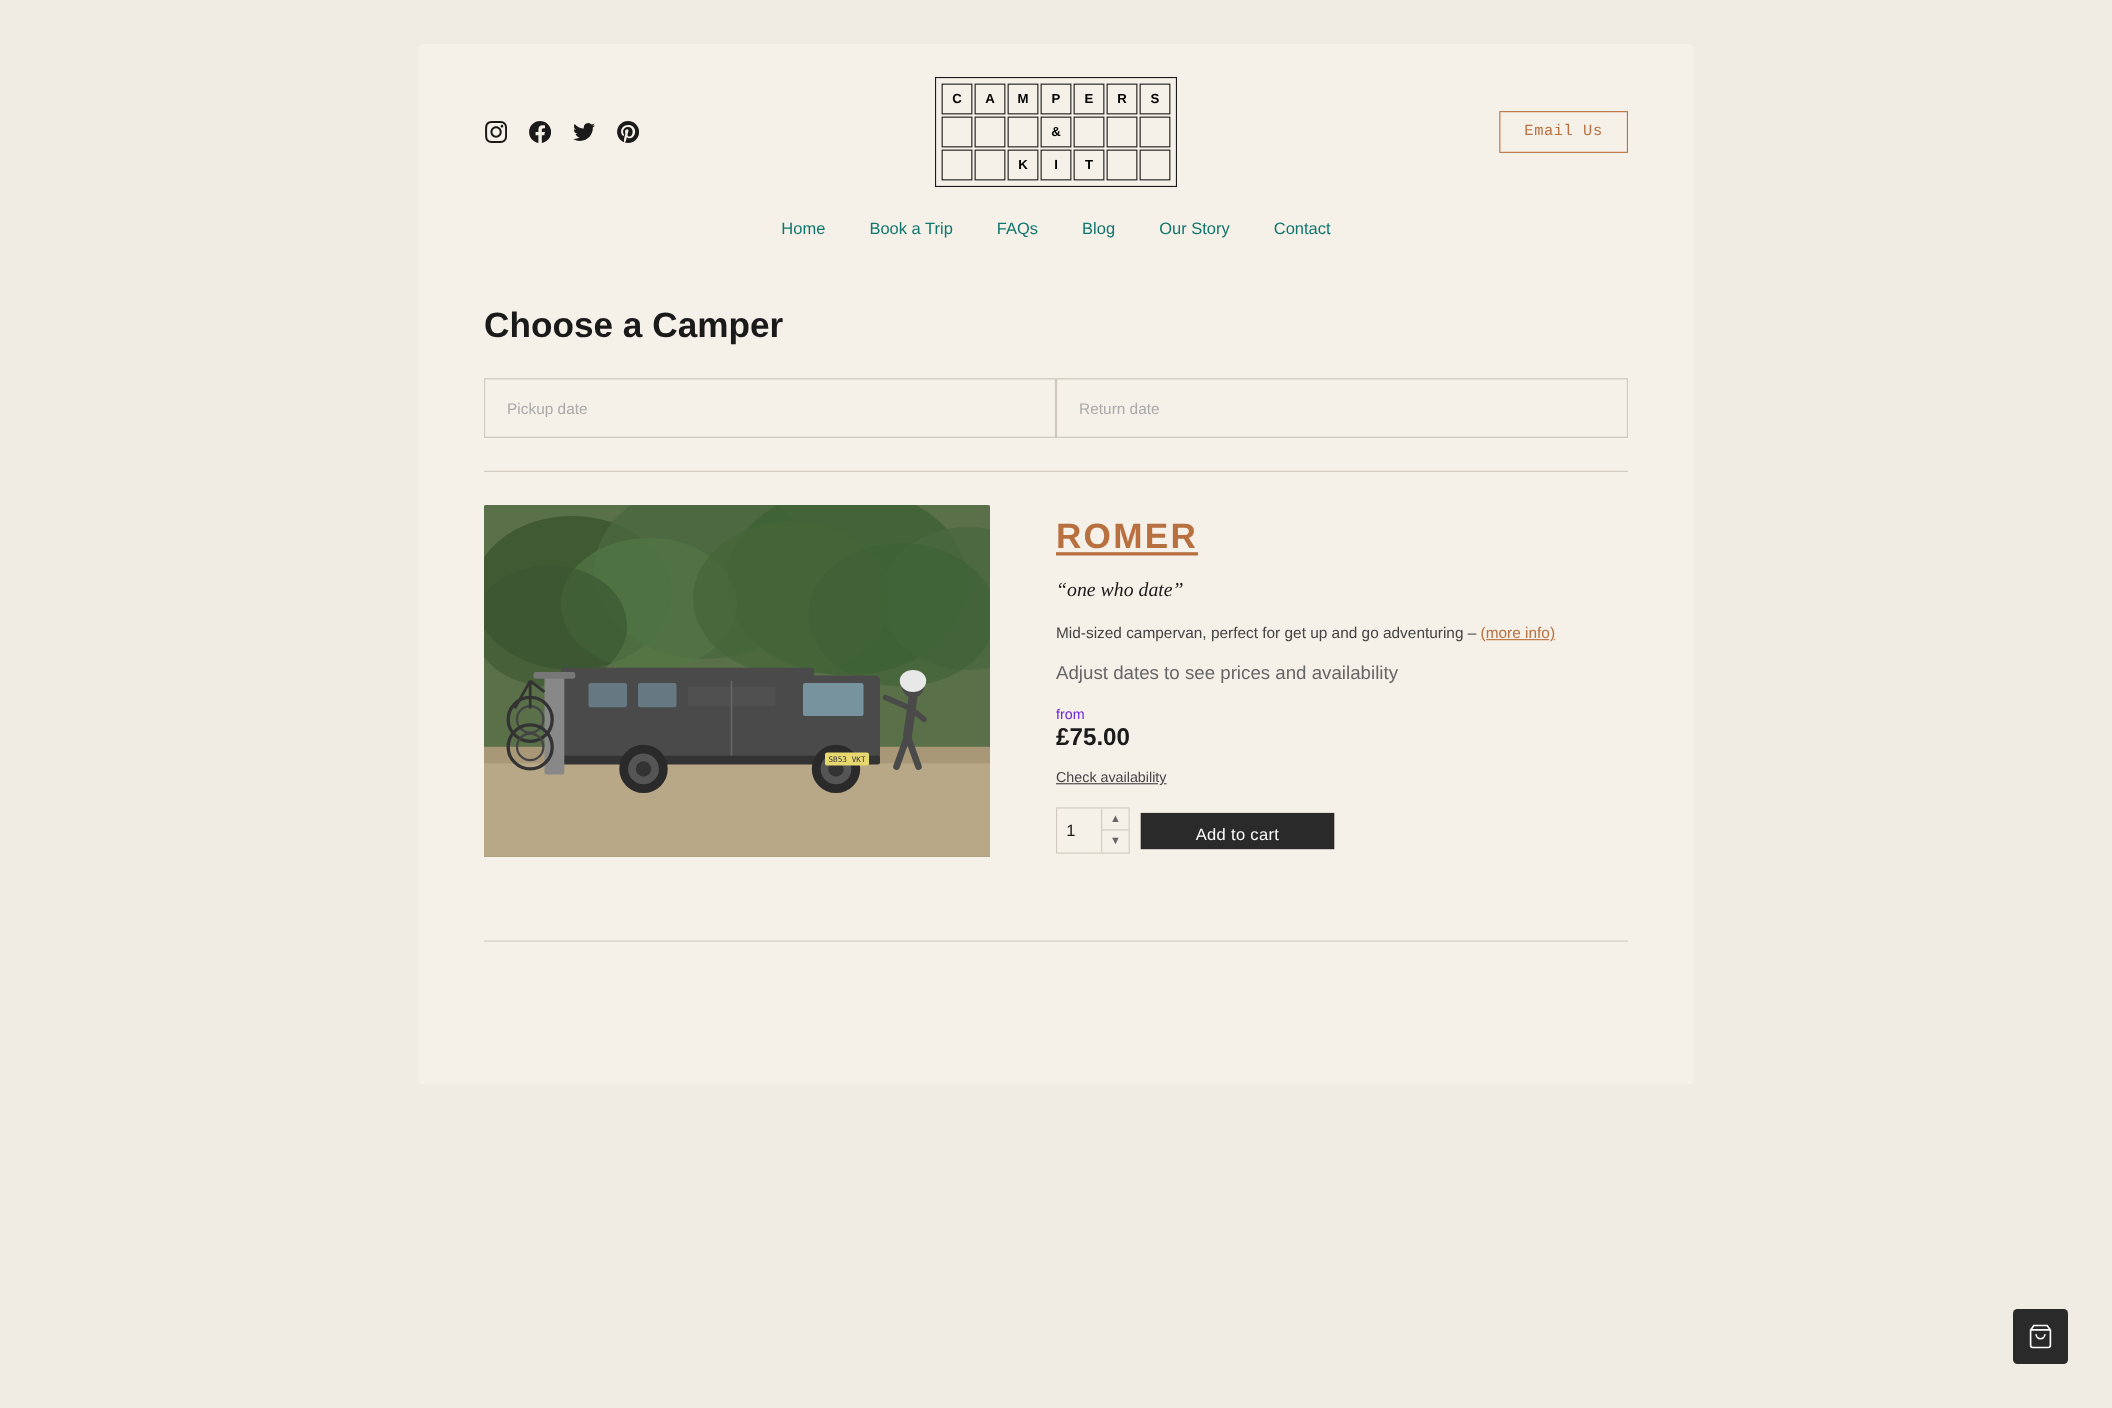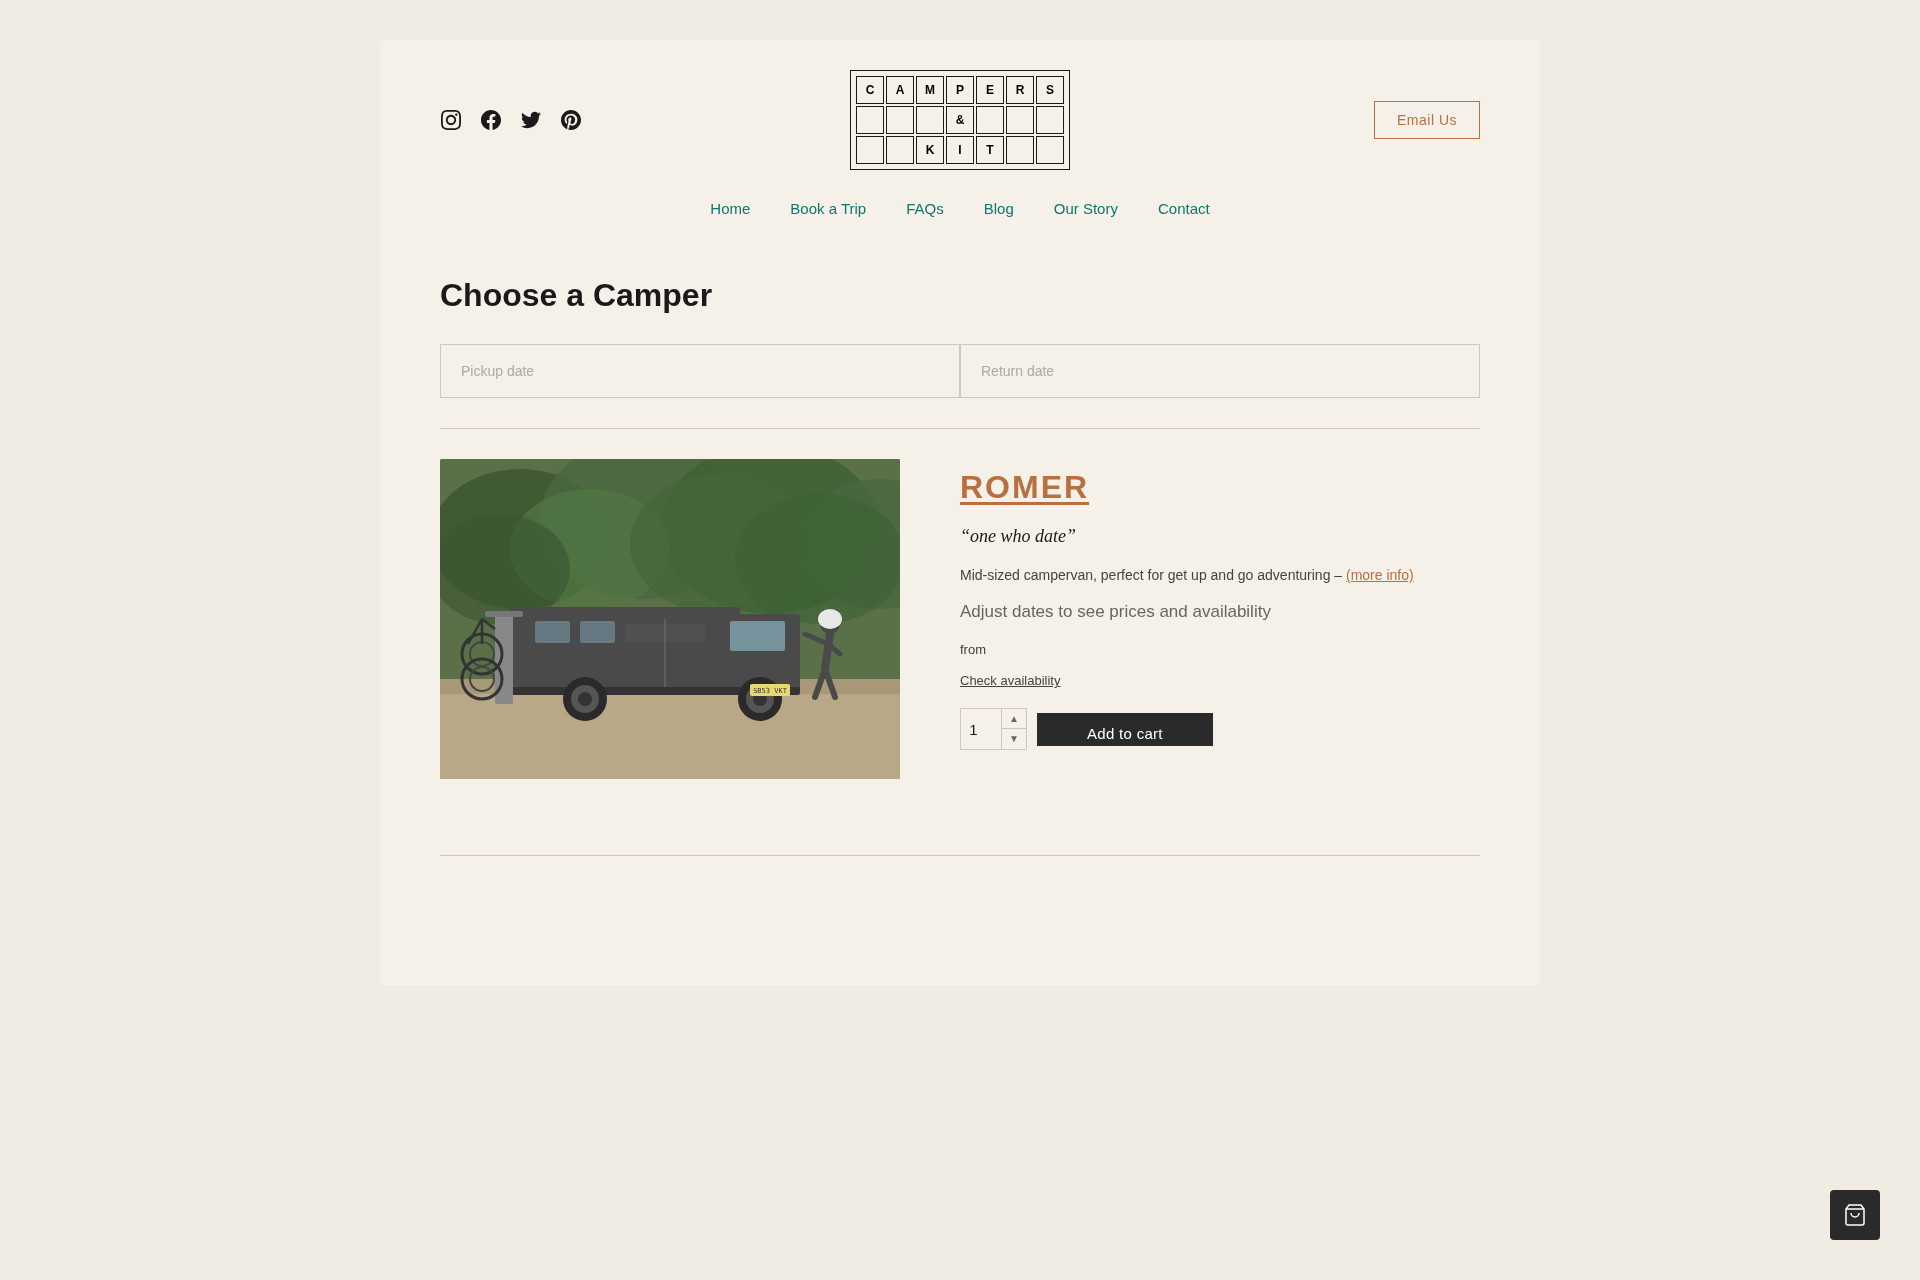--- a/index.html
+++ b/index.html
@@ -64,21 +64,21 @@
     .email-btn {
       position: absolute;
       right: 60px;
       border: 1.5px solid #b87040;
       background: transparent;
       color: #b87040;
       padding: 10px 22px;
       font-size: 14px;
       letter-spacing: 0.5px;
       cursor: pointer;
-      font-family: Liberation Sans, sans-serif;
+      font-family: Liberation Mono, monospace;
     }
 
     
     .nav {
       display: flex;
       justify-content: center;
       gap: 40px;
       padding: 10px 0 20px;
       border-bottom: none;
     }
@@ -208,21 +208,21 @@
       margin-bottom: 20px;
       font-family: 'Helvetica Neue', sans-serif;
     }
 
     .price-section {
       margin-bottom: 16px;
     }
 
     .price-from {
       font-size: 13px;
-      color: #404040;
+      color: #6d28d9;
       font-family: 'Helvetica Neue', sans-serif;
     }
 
     .price-amount {
       font-size: 22px;
       font-weight: 700;
       color: #1a1a1a;
       font-family: 'Helvetica Neue', sans-serif;
     }
 
@@ -491,20 +491,21 @@
         <h2 class="camper-name">ROMER</h2>
         <p class="camper-tagline">“one who date”</p>
         <p class="camper-description">
           <span>Mid-sized campervan, perfect for get up and go adventuring –</span>
           <span class="more-info-link">(more info)</span>
         </p>
         <p class="availability-note">Adjust dates to see prices and availability</p>
 
         <div class="price-section">
           <div class="price-from">from</div>
+          <div class="price-amount">£75.00</div>
         </div>
 
         <a class="check-availability">Check availability</a>
 
         <div class="cart-section">
           <div class="quantity-wrapper">
             <input class="quantity-input" type="number" value="1" min="1" style="">
             <div class="quantity-controls">
               <button class="qty-btn">▲</button>
               <button class="qty-btn">▼</button>

